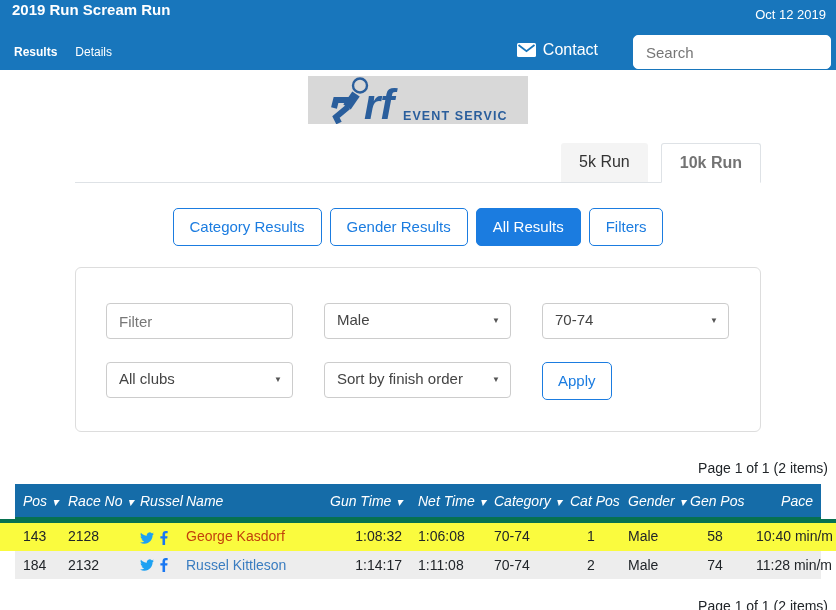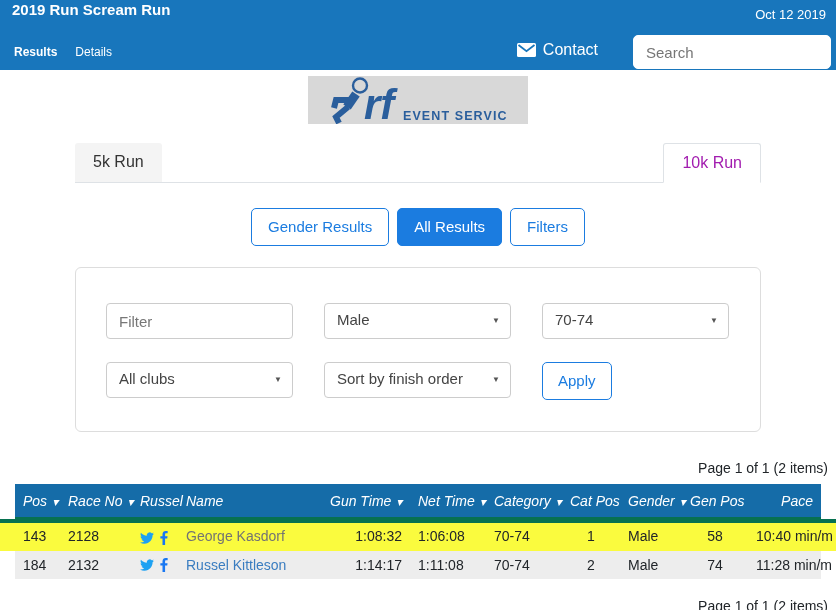--- a/index.html
+++ b/index.html
@@ -19,25 +19,25 @@
                   border:1px solid #fff; border-radius:5px; padding:0 12px; font-size:15px;
                   color:#555; outline:none; font-family:"Liberation Sans", sans-serif; }
   .search-input::placeholder { color:#767676; }
 
   
   .logo-wrap { display:flex; justify-content:center; margin-top:6px; }
   .logo-box { width:220px; height:48px; background:#d8d8d8; }
 
   
   .tabs-row { width:686px; margin:19px auto 0; border-bottom:1px solid #dee2e6;
-              display:flex; justify-content:space-between; }
+              display:flex; justify-content:flex-end; }
   .tab { padding:10px 18px; font-size:16px; color:#333; background:#f4f4f4;
          cursor:pointer; border-radius:3px 3px 0 0; }
   .tab.active { background:#fff; border:1px solid #dee2e6; border-bottom:1px solid #fff;
-                margin-bottom:-1px; color:#a21caf; font-weight:normal; }
+                margin-bottom:-1px; color:#737373; font-weight:bold;margin-left:13px; }
 
   
   .btn-row { display:flex; justify-content:center; gap:8px; margin-top:25px; }
   .btn { border:1px solid #1b7ce0; color:#1b7ce0; background:#fff; border-radius:5px;
          padding:0 16px; height:38px; line-height:36px; font-size:15px; cursor:pointer;
          font-family:"Liberation Sans", sans-serif; }
   .btn.active { background:#1b7ce0; color:#fff; }
 
   
   .panel { width:686px; margin:21px auto 0; border:1px solid #ddd; border-radius:6px;
@@ -64,21 +64,21 @@
                background:#fafb3e; border-top:4px solid #077150; z-index:0; }
   table { position:relative; z-index:1; width:806px; border-collapse:collapse; table-layout:fixed; }
   thead th { background:#156ca8; color:#fff; font-weight:400; font-size:14px; height:35px;
              padding:0 8px; text-align:left; white-space:nowrap; cursor:pointer;font-style:italic; }
   th.sortable::after { content:"▾"; margin-left:5px; font-size:12px; }
   td { font-size:14px; color:#212529; padding:0 8px; white-space:nowrap; }
   tr.hl td { background:transparent; border-top:4px solid #077150; height:32px; }
   tr.alt td { background:#ededed; height:28px; }
   .al-r { text-align:right; }  .al-c { text-align:center; }
   .name-link { cursor:pointer; }
-  tr.hl .name-link { color:#737373;margin-top:48px; }
+  tr.hl .name-link { color:#c2410c;margin-top:48px; }
   tr.alt .name-link { color:#3a7dc0; }
   .share-cell { display:flex; align-items:center; gap:6px; height:100%; }
   tr.hl .share-cell { padding-top:4px; }
 </style>
 </head>
 <body>
 
 <div class="banner">
   <div class="banner-title">2019 Run Scream Run</div>
   <div class="banner-date">Oct 12 2019</div>
@@ -111,20 +111,21 @@
     </svg>
   </div>
 </div>
 
 <div class="tabs-row">
   <div class="tab">5k Run</div>
   <div class="tab active">10k Run</div>
 </div>
 
 <div class="btn-row">
+  <button class="btn">Category Results</button>
   <button class="btn">Gender Results</button>
   <button class="btn active">All Results</button>
   <button class="btn">Filters</button>
 </div>
 
 <div class="panel">
   <div class="panel-row">
     <input class="text-input" placeholder="Filter" style="">
     <div class="select">Male</div>
     <div class="select">70-74</div>

